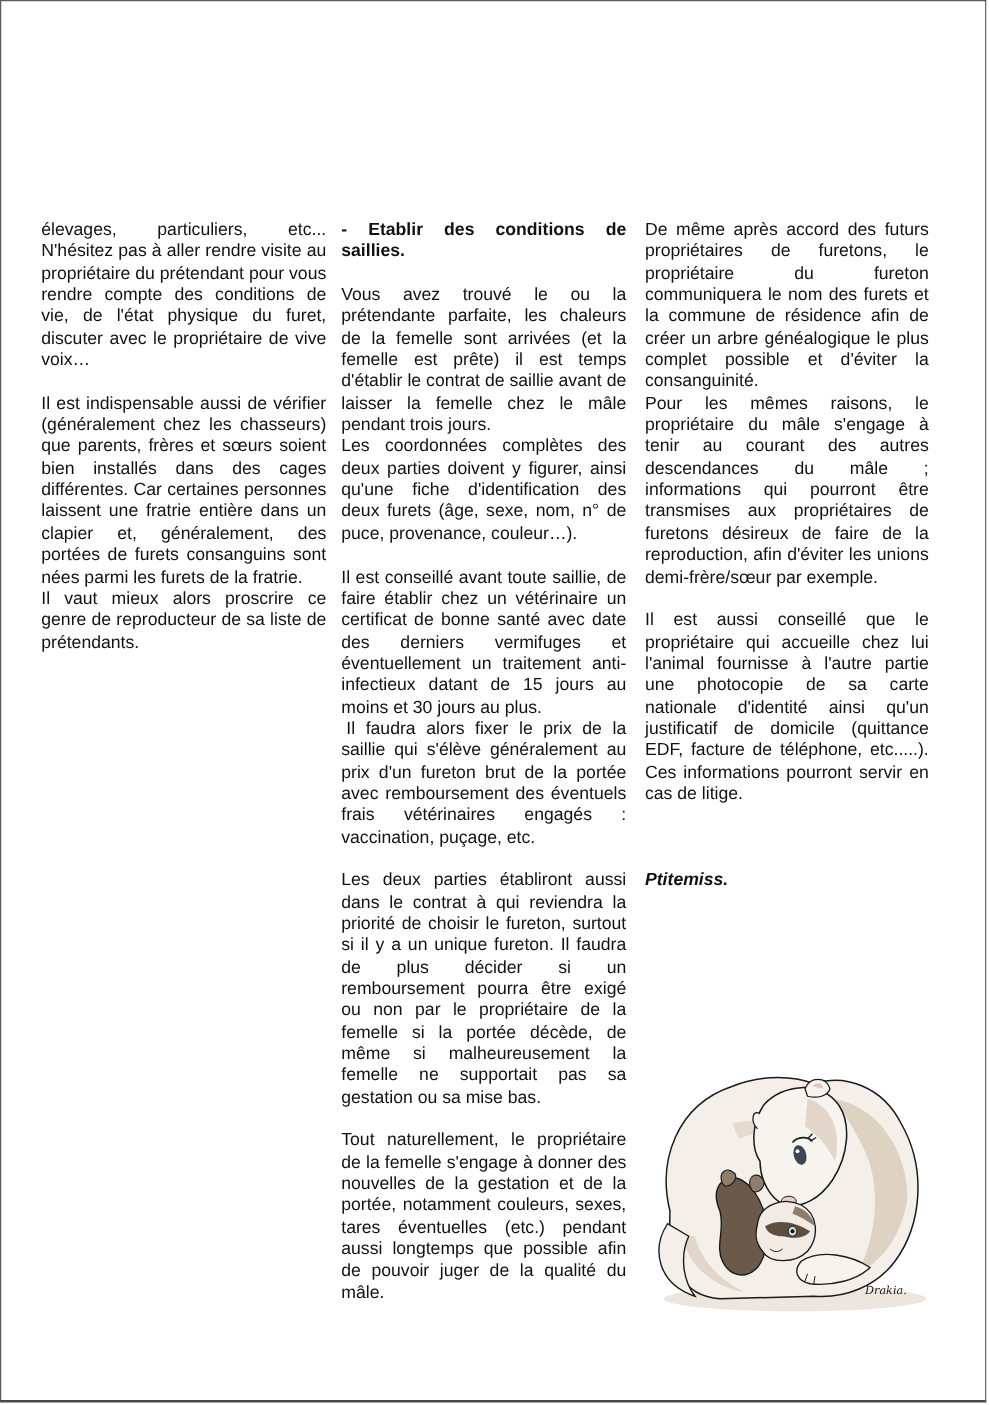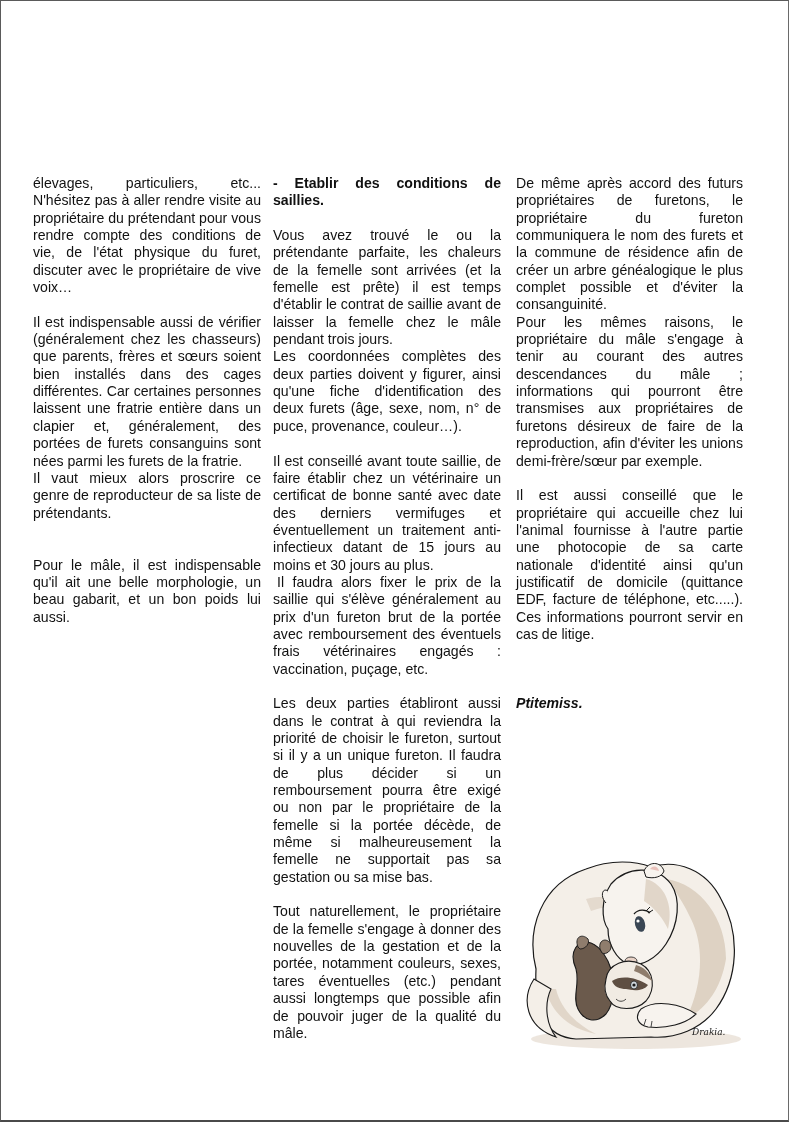--- a/index.html
+++ b/index.html
@@ -68,21 +68,20 @@
 
 <div class="page">
 
   <div class="col col-left">
     <p>élevages, particuliers, etc... N'hésitez pas à aller rendre visite au propriétaire du prétendant pour vous rendre compte des conditions de vie, de l'état physique du furet, discuter avec le propriétaire de vive voix…</p>
     <div class="gap"></div>
     <p>Il est indispensable aussi de vérifier (généralement chez les chasseurs) que parents, frères et sœurs soient bien installés dans des cages différentes. Car certaines personnes laissent une fratrie entière dans un clapier et, généralement, des portées de furets consanguins sont nées parmi les furets de la fratrie.</p>
     <p>Il vaut mieux alors proscrire ce genre de reproducteur de sa liste de prétendants.</p>
     <div class="gap"></div>
     <div class="gap"></div>
-    <p>Pour le mâle, il est indispensable qu'il ait une belle morphologie, un beau gabarit, et un bon poids lui aussi.</p>
   </div>
 
   <div class="col col-mid">
     <p class="heading">- Etablir des conditions de saillies.</p>
     <div class="gap"></div>
     <p>Vous avez trouvé le ou la prétendante parfaite, les chaleurs de la femelle sont arrivées (et la femelle est prête) il est temps d'établir le contrat de saillie avant de laisser la femelle chez le mâle pendant trois jours.</p>
     <p>Les coordonnées complètes des deux parties doivent y figurer, ainsi qu'une fiche d'identification des deux furets (âge, sexe, nom, n° de puce, provenance, couleur…).</p>
     <div class="gap"></div>
     <p>Il est conseillé avant toute saillie, de faire établir chez un vétérinaire un certificat de bonne santé avec date des derniers vermifuges et éventuellement un traitement anti-infectieux datant de 15 jours au moins et 30 jours au plus.</p>
     <p class="indent1">Il faudra alors fixer le prix de la saillie qui s'élève généralement au prix d'un fureton brut de la portée avec remboursement des éventuels frais vétérinaires engagés : vaccination, puçage, etc.</p>

